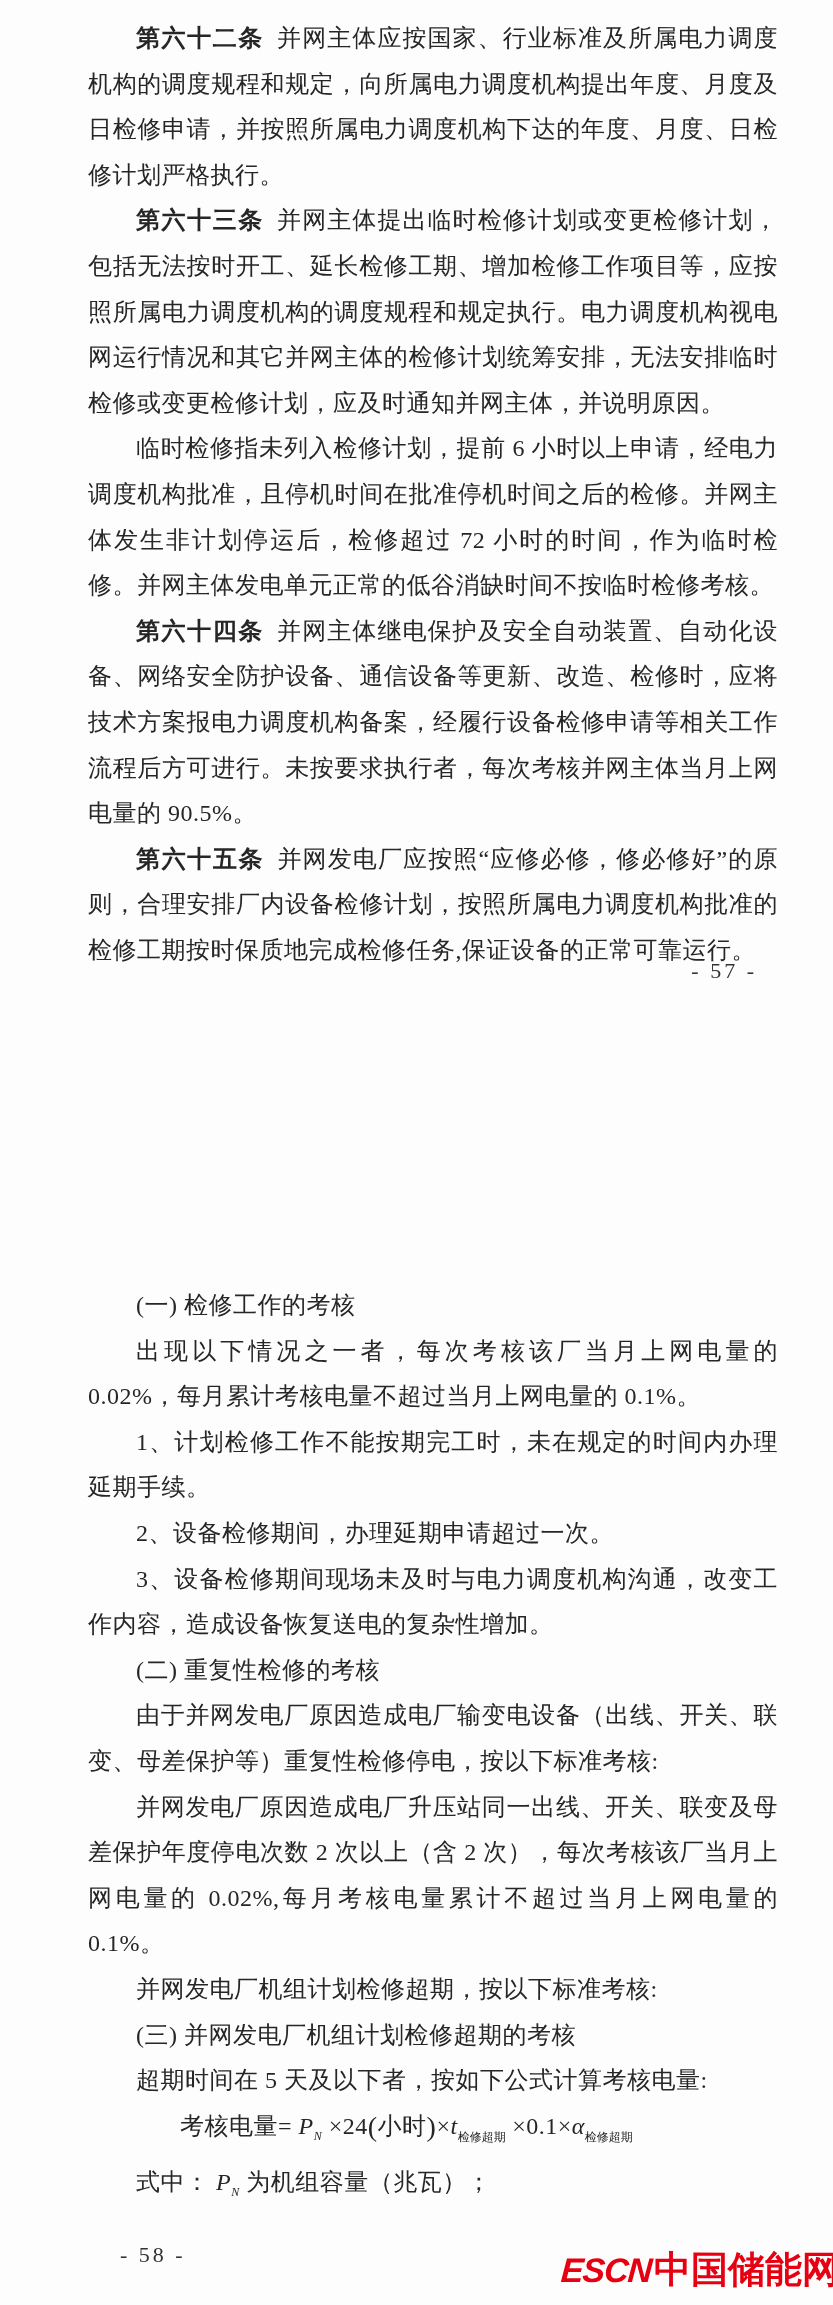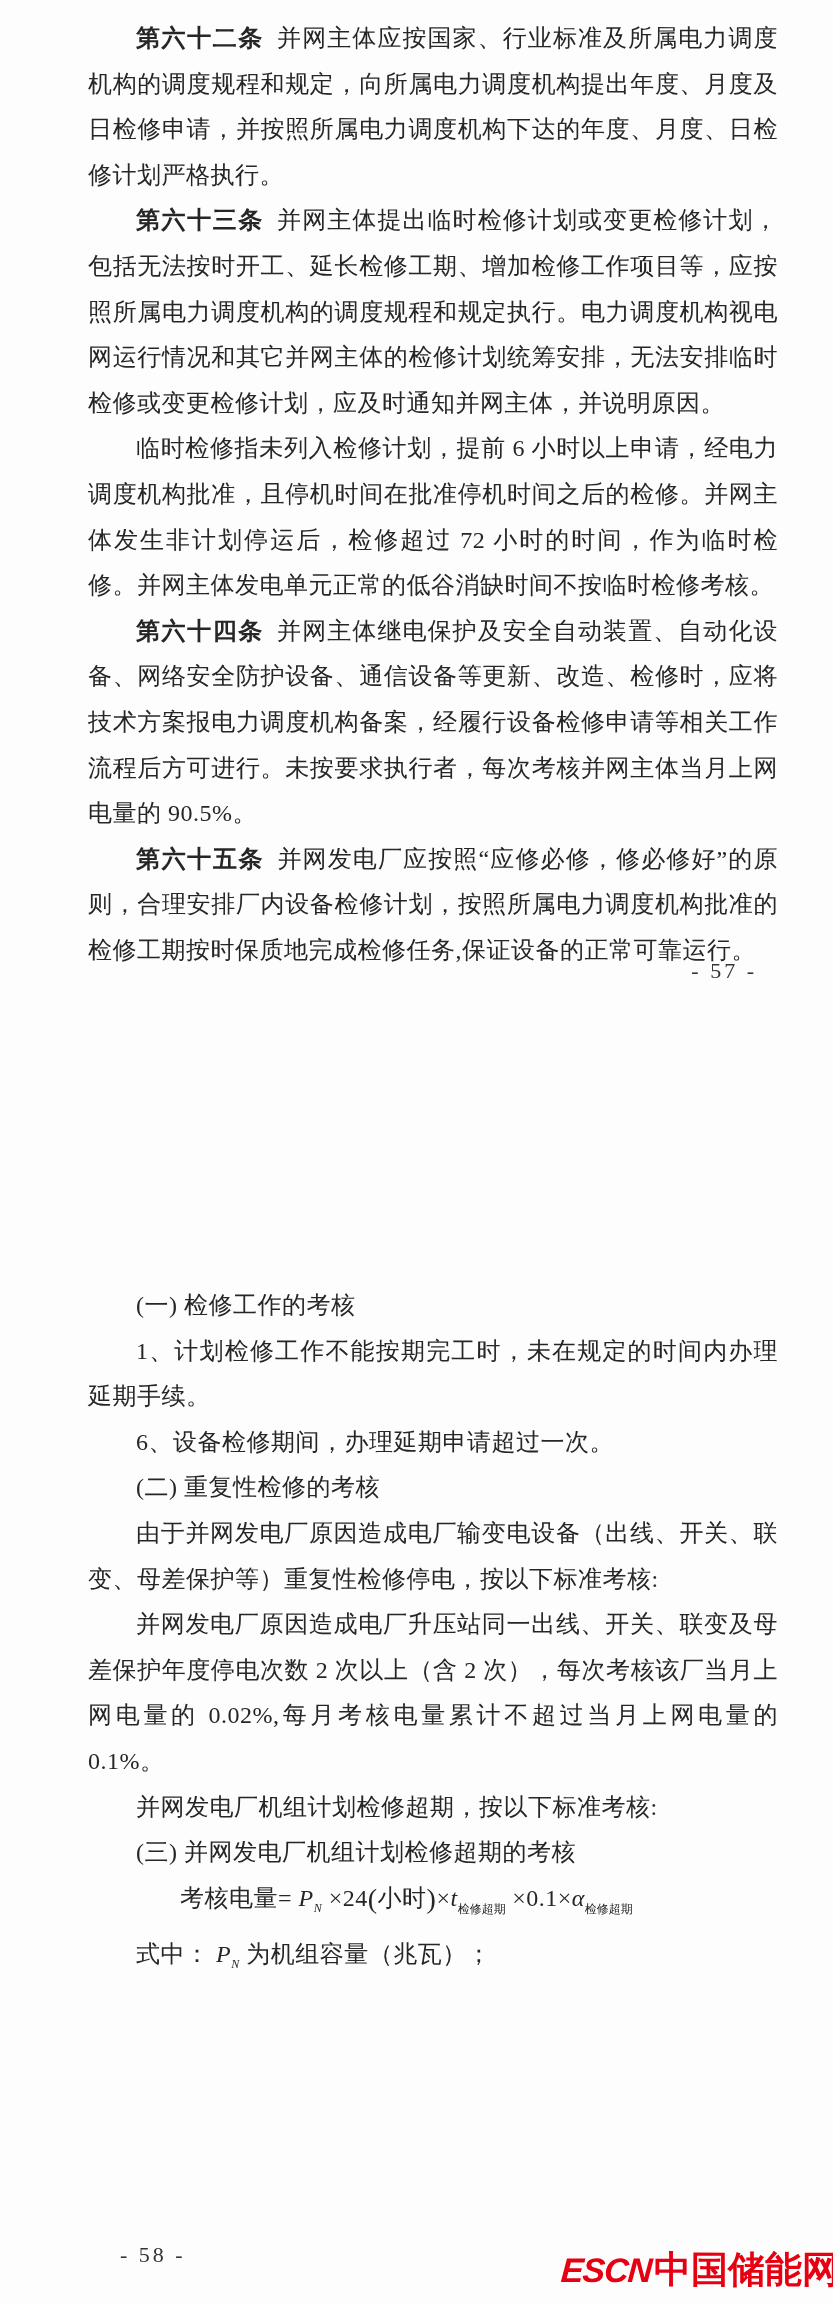--- a/index.html
+++ b/index.html
@@ -68,27 +68,30 @@
     </p>
   </div>
 
   <div class="pagenum" id="p57-num">- 57 -</div>
 </div>
 
 <div class="scan-page" style="top:1000px;height:1305px;">
 
   <div class="text-block" id="p58-block" style="top:283px;">
     <p><span>(一) 检修工作的考核</span></p>
+    <p><span>出现以下情况之一者，每次考核该厂当月上网电量的 0.02%，每月累计考核电量不超过当月上网电量的 0.1%。</span></p>
     <p><span>1、计划检修工作不能按期完工时，未在规定的时间内办理延期手续。</span></p>
-    <p><span>6、设备检修期间，办理延期申请超过一次。</span></p>
+    <p><span>2、设备检修期间，办理延期申请超过一次。</span></p>
+    <p><span>3、设备检修期间现场未及时与电力调度机构沟通，改变工作内容，造成设备恢复送电的复杂性增加。</span></p>
     <p><span>(二) 重复性检修的考核</span></p>
     <p><span>由于并网发电厂原因造成电厂输变电设备（出线、开关、联变、母差保护等）重复性检修停电，按以下标准考核:</span></p>
     <p><span>并网发电厂原因造成电厂升压站同一出线、开关、联变及母差保护年度停电次数 2 次以上（含 2 次），每次考核该厂当月上网电量的 0.02%,每月考核电量累计不超过当月上网电量的 0.1%。</span></p>
     <p><span>并网发电厂机组计划检修超期，按以下标准考核:</span></p>
     <p><span>(三) 并网发电厂机组计划检修超期的考核</span></p>
+    <p><span>超期时间在 5 天及以下者，按如下公式计算考核电量:</span></p>
 
     <p class="formula-line">
       <span>考核电量=</span>
       <span class="fvar">P</span><span class="fsub">N</span>
       <span>×24</span><span class="bigparen">(</span><span>小时</span><span class="bigparen">)</span><span>×</span><span class="fvar">t</span><span class="fsub-cjk">检修超期</span>
       <span>×0.1×</span><span class="fvar">α</span><span class="fsub-cjk">检修超期</span>
     </p>
 
     <p class="note-line">
       <span>式中：</span>

